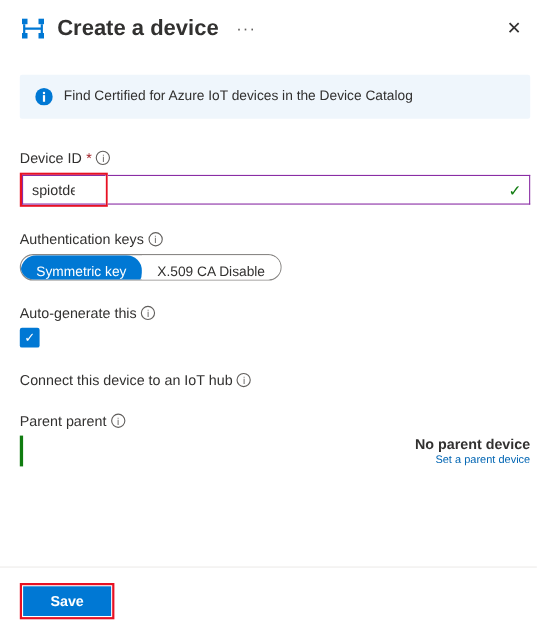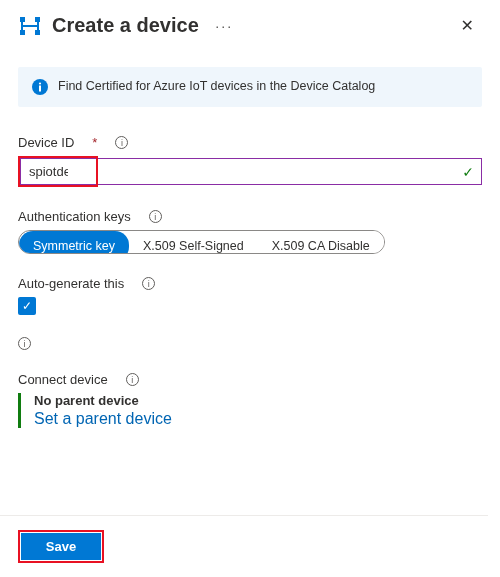--- a/index.html
+++ b/index.html
@@ -64,21 +64,21 @@
     }
     .field-group {
       margin-bottom: 22px;
     }
     .field-label {
       font-size: 13px;
       color: #323130;
       margin-bottom: 6px;
       display: flex;
       align-items: center;
-      gap: 18px;
+      gap: 4px;
     }
     .req { color: #a4262c; }
     .help {
       width: 13px;
       height: 13px;
       border: 1px solid #605e5c;
       border-radius: 50%;
       font-size: 9px;
       color: #605e5c;
       display: inline-flex;
@@ -141,31 +141,32 @@
       border-radius: 2px;
       display: flex;
       align-items: center;
       justify-content: center;
       color: #fff;
       font-size: 12px;
       cursor: pointer;
     }
     .parent-block {
       border-left: 3px solid #107c10;
-      padding-left: 13px;
+      padding-left: 26px;
+      text-align: right;
     }
     .parent-none {
       font-weight: 600;
       font-size: 13px;
       color: #323130;
       margin-bottom: 2px;
     }
     .parent-link {
       color: #0065b3;
-      font-size: 16px;
+      font-size: 10px;
       cursor: pointer;
     }
     .footer {
       position: absolute;
       bottom: 0;
       left: 0;
       right: 12px;
       border-top: 1px solid #edebe9;
       padding: 14px 18px;
     }
@@ -231,42 +232,42 @@
     </div>
   </div>
 
   <div class="field-group">
     <div class="field-label">
       <span>Authentication keys</span>
       <span class="help">i</span>
     </div>
     <div class="pill-group">
       <div class="pill active">Symmetric key</div>
-      <div class="pill">X.509 Self-Signed</div>
       <div class="pill">X.509 CA Disable</div>
     </div>
   </div>
 
   <div class="field-group">
     <div class="field-label">
       <span>Auto-generate this</span>
       <span class="help">i</span>
     </div>
     <div class="checkbox">✓</div>
   </div>
 
   <div class="field-group">
     <div class="field-label">
-      <span class="help">i</span>
-    </div>
-  </div>
-
-  <div class="field-group">
-    <div class="field-label">
-      <span>Connect device</span>
+      <span>Connect this device to an IoT hub</span>
+      <span class="help">i</span>
+    </div>
+  </div>
+
+  <div class="field-group">
+    <div class="field-label">
+      <span>Parent parent</span>
       <span class="help">i</span>
     </div>
     <div class="parent-block">
       <div class="parent-none">No parent device</div>
       <div class="parent-link">Set a parent device</div>
     </div>
   </div>
 </div>
 
 <div class="footer">

